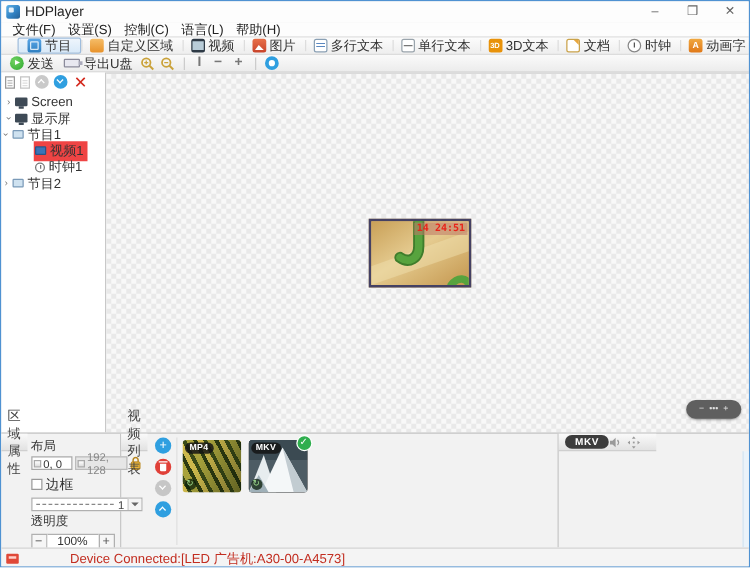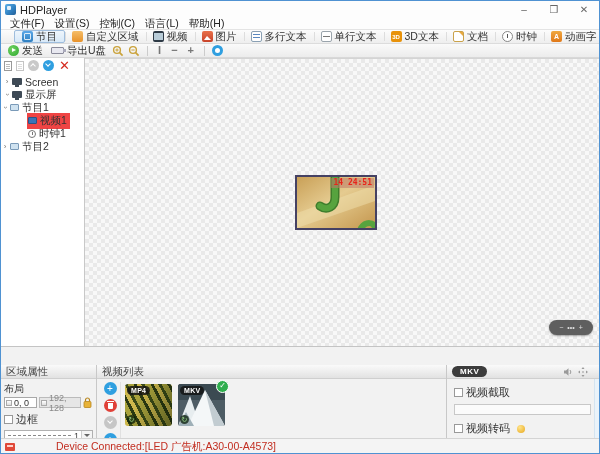--- a/index.html
+++ b/index.html
@@ -88,21 +88,21 @@
   .canvas { flex:1; position:relative; border-top:1px solid #d4d4d4;
     background-image:conic-gradient(#e9e9e9 25%,#f8f8f8 0 50%,#e9e9e9 0 75%,#f8f8f8 0);
     background-size:8px 8px; }
   .preview { position:absolute; left:210px; top:116px; width:82px; height:55px; border:2px solid #454163; background:#d8b36e; }
   .preview svg { position:absolute; inset:0; width:100%; height:100%; }
   .clock-overlay { position:absolute; top:1px; right:1px; font-family:"DejaVu Sans Mono",monospace; font-size:8px; font-weight:bold; color:#e8241a; background:rgba(190,122,106,.55); padding:0 2px; line-height:10px; }
   .zoom-pill { position:absolute; right:8px; bottom:11px; width:44px; height:15px; background:#5f5f5f; border-radius:8px; display:flex; align-items:center; justify-content:center; gap:4px; color:#e0e0e0; font-size:7px; line-height:1; box-shadow:0 1px 2px rgba(0,0,0,.35); }
 
   
   .bottom { position:absolute; top:345px; left:0; width:600px; height:92px; display:flex; background:#f2f2f2; border-top:1px solid #c4c4c4; }
-  .bpanel { border-right:1px solid #c8c8c8; display:flex; flex-direction:column; position:relative;margin-top:18px; }
+  .bpanel { border-right:1px solid #c8c8c8; display:flex; flex-direction:row; position:relative; }
   .phead { height:14px; flex:0 0 14px; background:linear-gradient(#fafafa,#e2e2e2); border-bottom:1px solid #cfcfcf; display:flex; align-items:center; padding:0 5px; font-size:10.5px; color:#444; }
   .p-region { width:96px; }
   .p-vlist { width:350px; }
   .p-detail { flex:1; border-right:none; }
 
   .region-body { padding:2px 3px; }
   .lbl { font-size:10px; color:#333; margin:1px 0; }
   .layout-row { display:flex; align-items:center; gap:2px; }
   .inp { height:11px; border:1px solid #a8a8a8; background:#fff; font-size:9px; display:flex; align-items:center; padding:0 1px; gap:2px; color:#333; }
   .inp.dim { background:#e6e6e6; color:#888; border-color:#bbb; }
@@ -423,32 +423,20 @@
           <svg width="10" height="10" viewBox="0 0 10 10">
               <polygon points="1,3.5 3,3.5 5.5,1.2 5.5,8.8 3,6.5 1,6.5" fill="#9a9a9a"></polygon>
               <path d="M7 3 a3 3 0 0 1 0 4" fill="none" stroke="#9a9a9a" stroke-width="1"></path>
             </svg>
           <svg width="10" height="10" viewBox="0 0 10 10">
               <path d="M5 0 L6.5 2 H3.5 Z M5 10 L3.5 8 H6.5 Z M0 5 L2 3.5 V6.5 Z M10 5 L8 6.5 V3.5 Z" fill="#9a9a9a"></path>
               <rect x="4.3" y="4.3" width="1.4" height="1.4" fill="#9a9a9a"></rect>
             </svg>
         </span>
       </div>
-      <div class="detail-body">
-        <div class="chk-row" style="margin-top:2px;">
-          <span class="chk"></span>
-          <span>视频截取</span>
-        </div>
-        <div class="crop-input"></div>
-        <div class="chk-row" style="margin-top:6px;">
-          <span class="chk"></span>
-          <span>视频转码</span>
-          <span class="hint-ico"></span>
-        </div>
-      </div>
       <div class="vscroll"></div>
     </div>
   </div>
 
   <div class="statusbar">
     <span class="dev-ico"></span>
     <span class="status-text">Device Connected:[LED 广告机:A30-00-A4573]</span>
   </div>
 
 </div>

